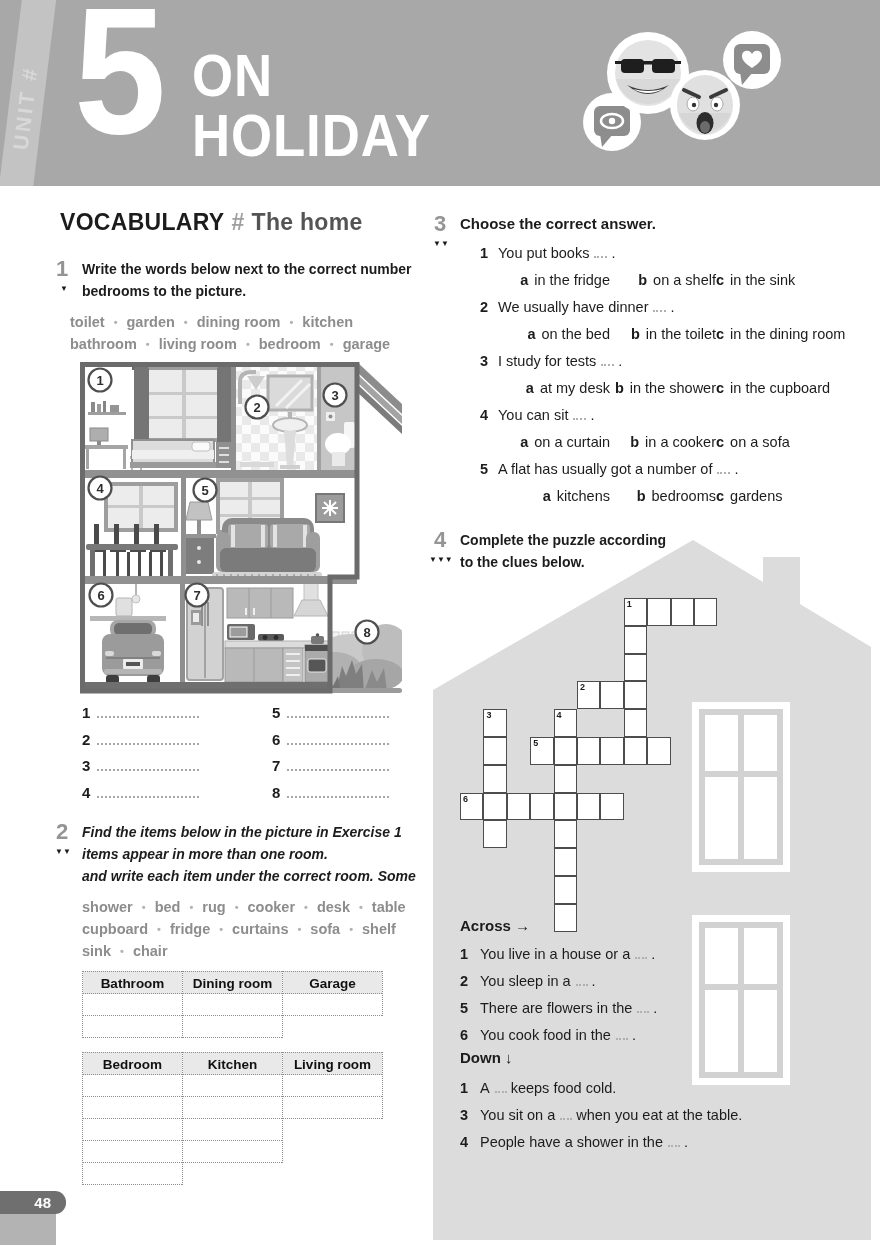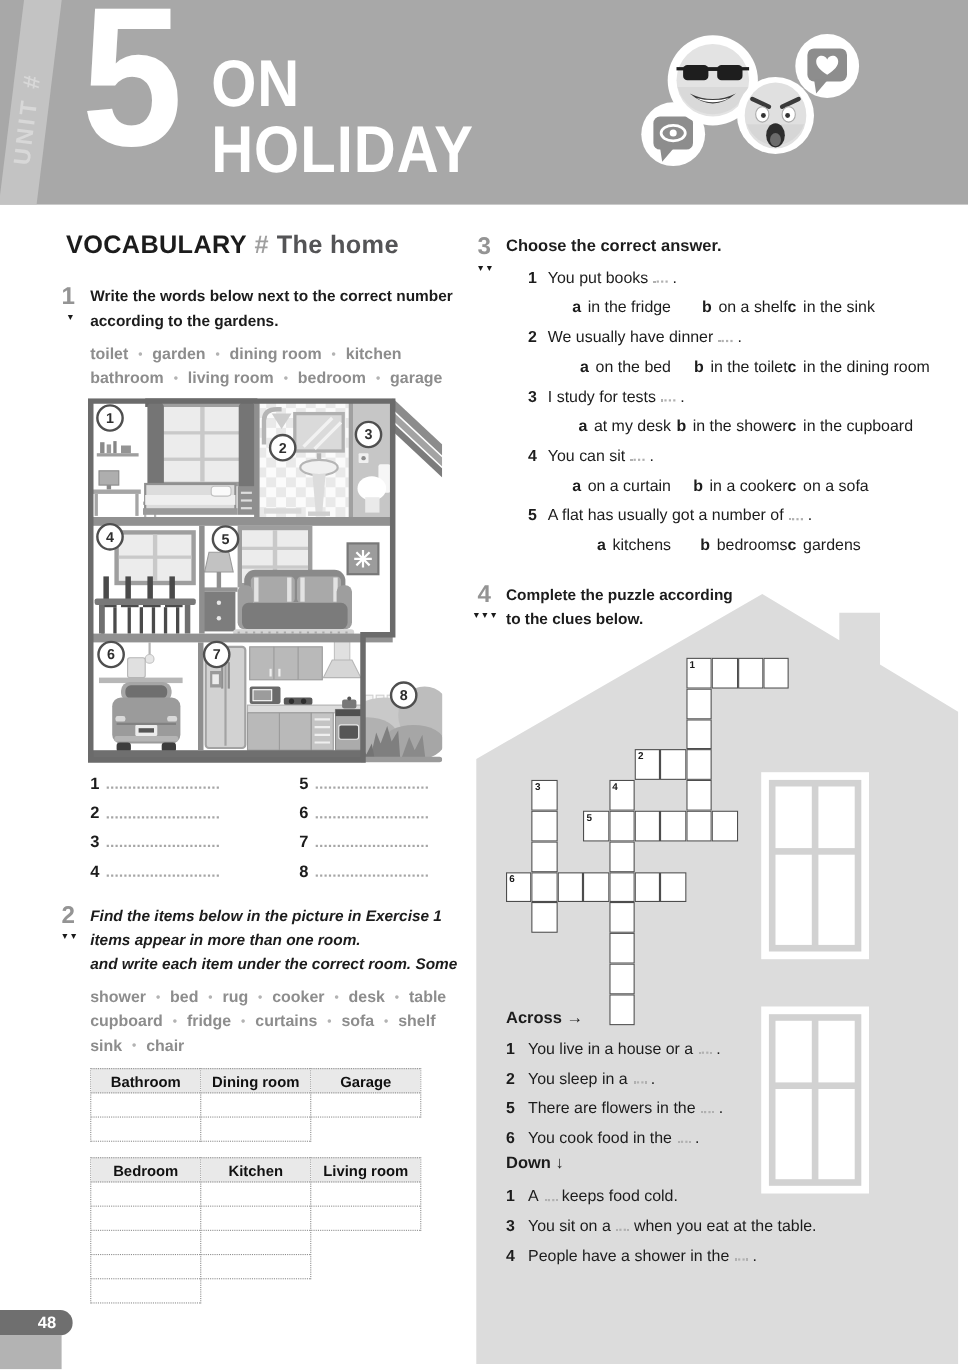--- a/index.html
+++ b/index.html
@@ -130,23 +130,23 @@
   </div>
 
   <div id="sec-title">
     <span>VOCABULARY</span><span class="hash">#</span><span class="sub">The home</span>
   </div>
 
   <div class="ex-num" style="left:56px;top:256px;">1</div>
   <div class="ex-diff" style="left:60px;top:284px;">▼</div>
   <div class="instr" style="left:82px;top:258px;">
       <div>Write the words below next to the correct number</div>
-      <div>according to the gardens.</div>
-    </div>
-  <div class="wordbank" style="left:82px;top:311px;">
+      <div>bedrooms to the picture.</div>
+    </div>
+  <div class="wordbank" style="left:70px;top:311px;">
       <div class="wb-line"><span class="wb-word">toilet</span><span class="wb-dot">•</span><span class="wb-word">garden</span><span class="wb-dot">•</span><span class="wb-word">dining room</span><span class="wb-dot">•</span><span class="wb-word">kitchen</span></div>
       <div class="wb-line"><span class="wb-word">bathroom</span><span class="wb-dot">•</span><span class="wb-word">living room</span><span class="wb-dot">•</span><span class="wb-word">bedroom</span><span class="wb-dot">•</span><span class="wb-word">garage</span></div>
     </div>
 
   <svg id="housepic" width="322" height="332" viewBox="0 0 322 332">
     <defs>
       <pattern id="tl" width="18" height="18" patternUnits="userSpaceOnUse">
         <rect width="9" height="9" fill="#e9e9e9"></rect>
           <rect x="9" y="9" width="9" height="9" fill="#e9e9e9"></rect>
       </pattern>

